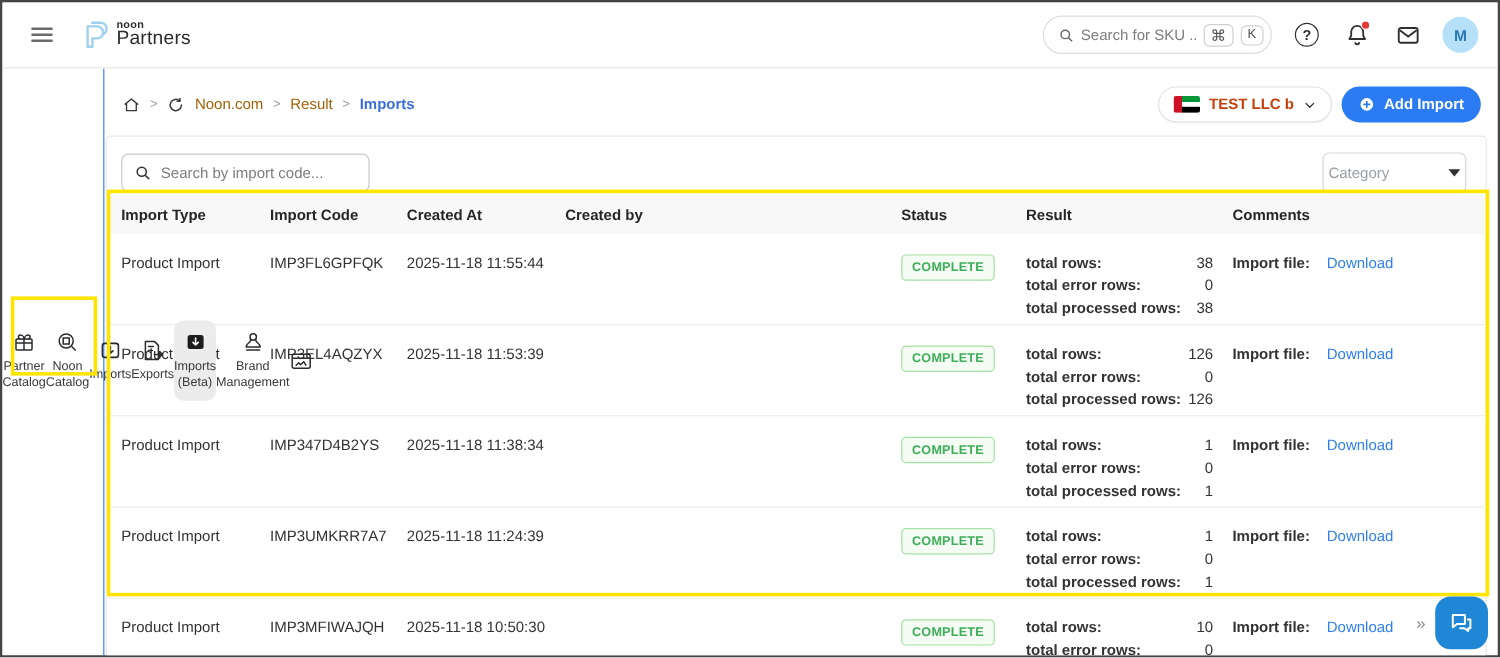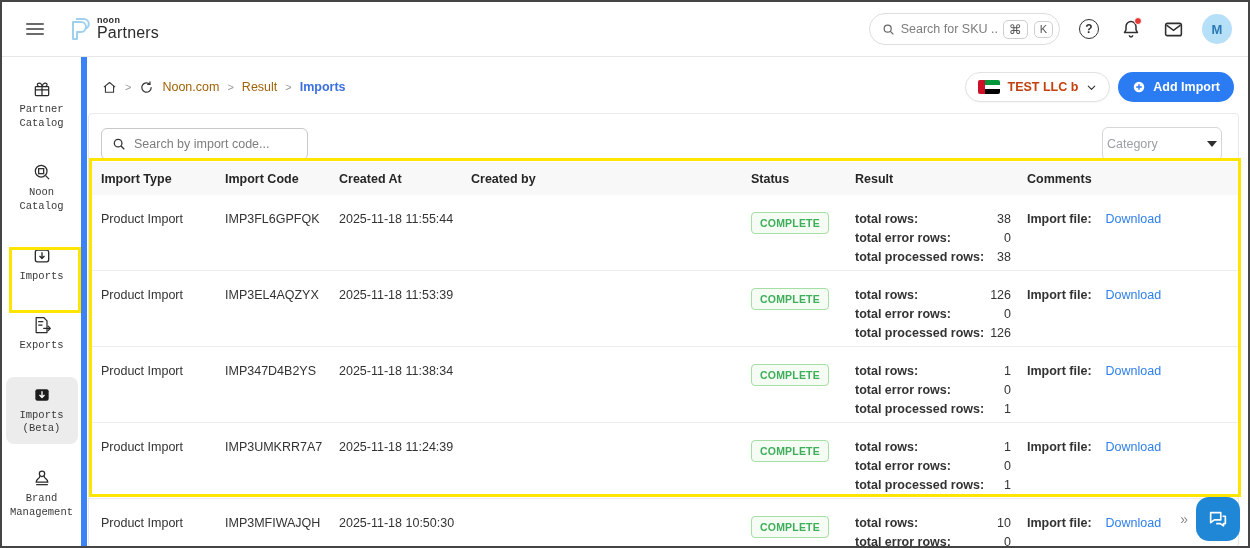--- a/index.html
+++ b/index.html
@@ -30,21 +30,21 @@
   .keycap.cmd { font-size:13px; }
   .icon-btn { position:relative; width:26px; height:26px; display:flex; align-items:center; justify-content:center; cursor:pointer; }
   .help-circle { width:20px; height:20px; border:1.6px solid #2f2f2f; border-radius:50%;
     display:flex; align-items:center; justify-content:center; font-size:12px; font-weight:bold; color:#2f2f2f; }
   .red-dot { position:absolute; top:1px; right:2px; width:8px; height:8px; background:#e53935;
     border-radius:50%; border:1.5px solid #fff; }
   .avatar { width:30px; height:30px; border-radius:50%; background:#b5e0f7; color:#2a79b5;
     display:flex; align-items:center; justify-content:center; font-weight:bold; font-size:13px; cursor:pointer; }
   
   .sidebar { position:absolute; top:55px; left:0; width:85px; bottom:0; background:#fff;
-    border-right:6px solid #3b82f6; display:flex; flex-direction:column; align-items:center; padding-top:14px; z-index:4;font-family:Liberation Mono, monospace; }
+    border-right:1px solid #3b82f6; display:flex; flex-direction:row; align-items:center; padding-top:14px; z-index:4; }
   .side-item { width:72px; display:flex; flex-direction:column; align-items:center; gap:4px;
     padding:8px 0; margin-bottom:16px; cursor:pointer; border-radius:8px; }
   .side-item .lbl { font-size:10.5px; color:#3a3a3a; text-align:center; line-height:1.3; }
   .side-item.active { background:#ececec; }
   .side-item svg { display:block; }
   
   .main { position:absolute; top:55px; left:86px; right:0; bottom:0; background:#fff; }
   .crumb-row { position:absolute; top:14px; left:14px; right:14px; height:32px;
     display:flex; align-items:center; gap:8px; font-size:12.5px; }
   .crumb-sep { color:#9a9a9a; font-size:11px; }

